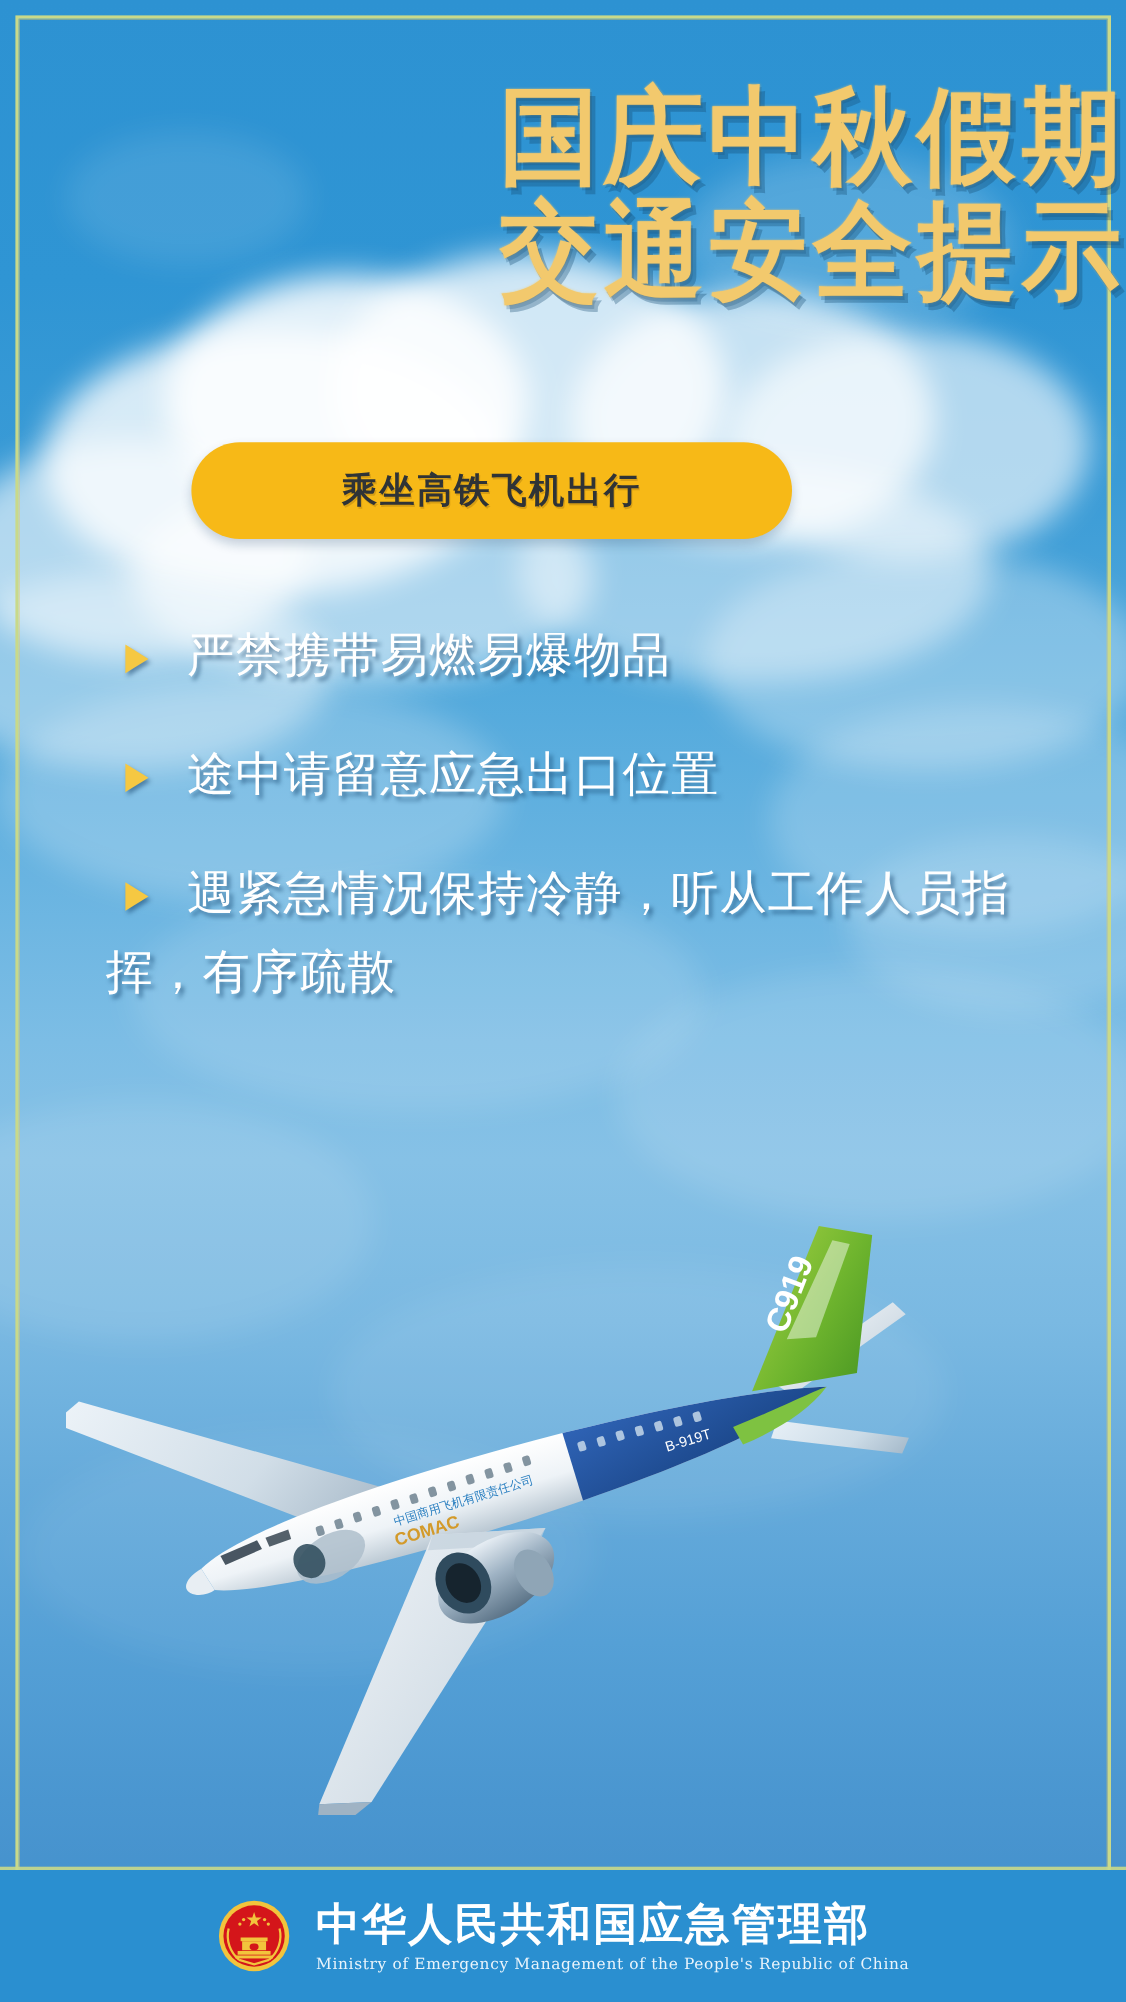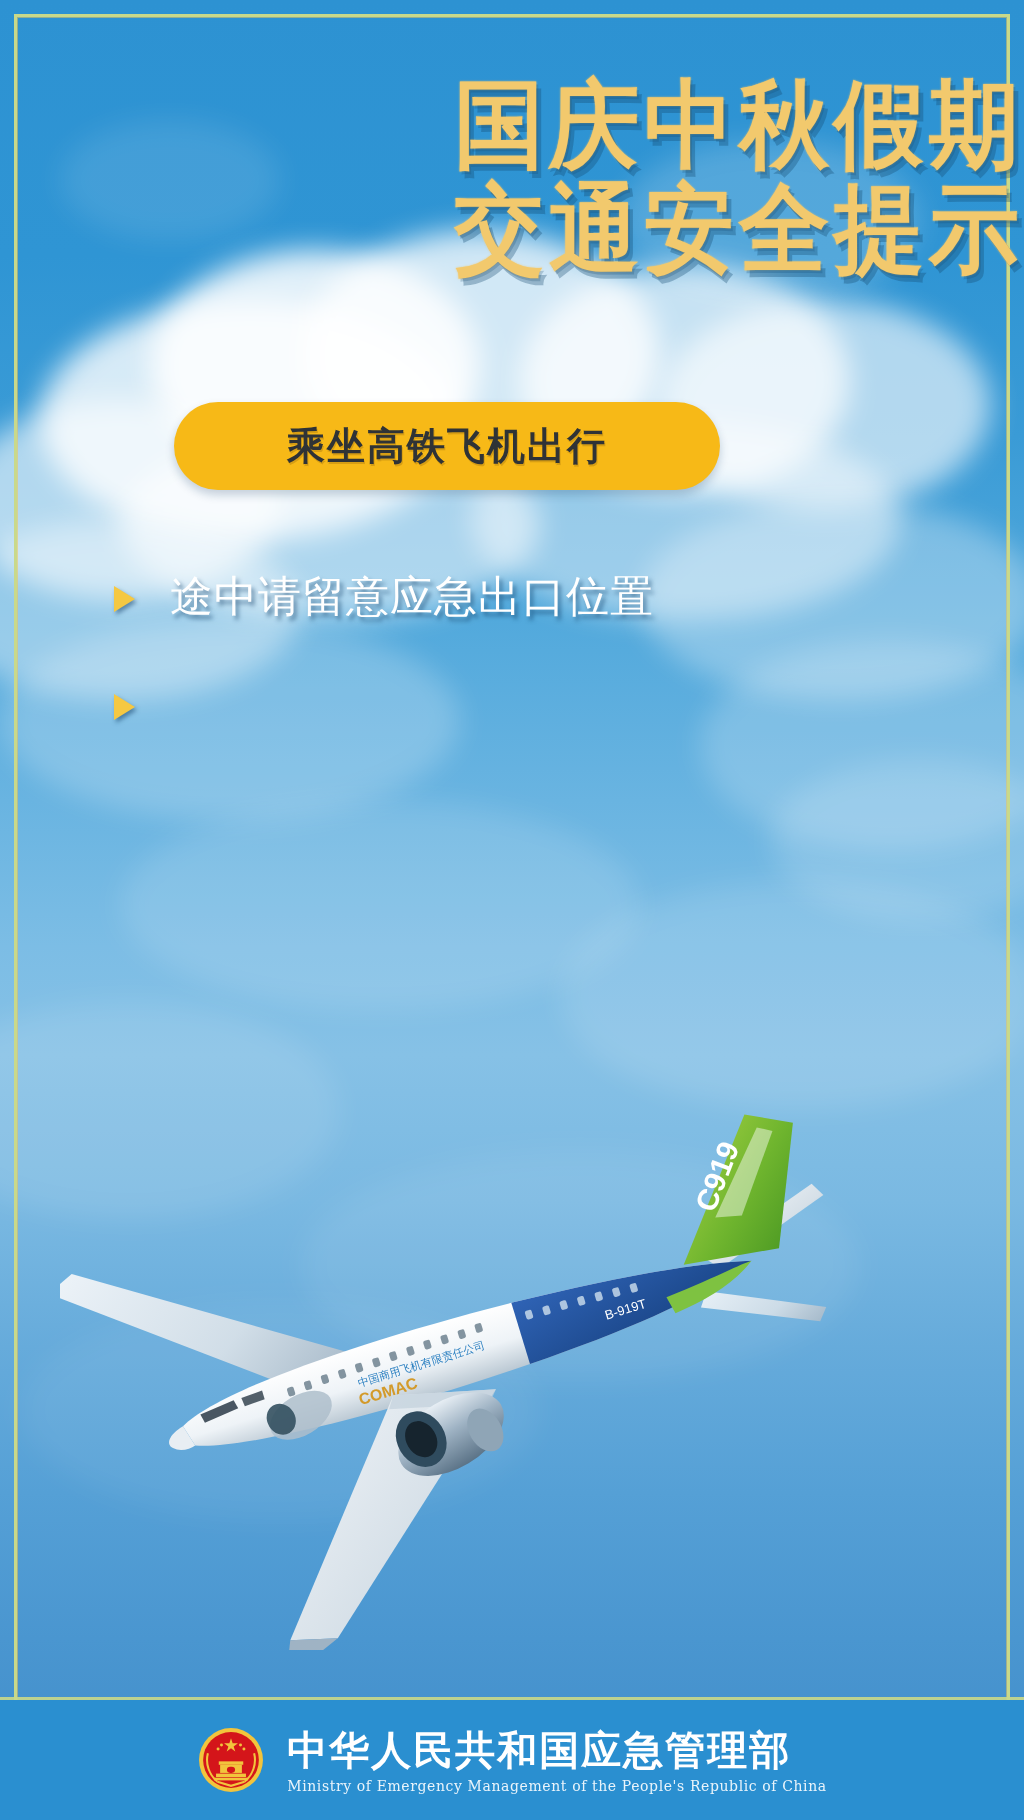--- a/index.html
+++ b/index.html
@@ -66,21 +66,21 @@
 
   
   #badge{
     position:absolute;left:174px;top:402px;width:546px;height:88px;
     background:#f7b917;border-radius:46px;
     box-shadow:0 5px 10px rgba(10,50,90,.22);
     display:flex;align-items:center;justify-content:center;
   }
   #badge .btext{
     font-family:"DejaVu Sans","Liberation Sans",sans-serif;
-    font-weight:bold;font-size:38px;letter-spacing:2px;color:#2f3336;
+    font-weight:bold;font-size:32px;letter-spacing:2px;color:#2f3336;
     text-shadow:1px 2px 0 rgba(120,80,10,.25);
   }
 
   
   #list{
     position:absolute;left:96px;top:560px;width:830px;
   }
   .item{
     position:relative;
     margin-bottom:36px;
@@ -158,24 +158,29 @@
     <div class="tline">交通安全提示</div>
   </div>
 
   <div id="badge">
     <span class="btext">乘坐高铁飞机出行</span>
   </div>
 
   <div id="list">
     <div class="item">
       <span class="tri"></span>
+      <span>严禁携带易燃易爆物品</span>
+    </div>
+    <div class="item">
+      <span class="tri"></span>
       <span>途中请留意应急出口位置</span>
     </div>
     <div class="item">
       <span class="tri"></span>
+      <span>遇紧急情况保持冷静，听从工作人员指挥，有序疏散</span>
     </div>
   </div>
 
   <svg id="plane" viewBox="0 0 860 560">
     <defs>
       <linearGradient id="fus" x1="0" y1="0" x2="0" y2="1">
         <stop offset="0%" stop-color="#ffffff"></stop>
         <stop offset="55%" stop-color="#eef3f7"></stop>
         <stop offset="100%" stop-color="#b9c7d2"></stop>
       </linearGradient>

